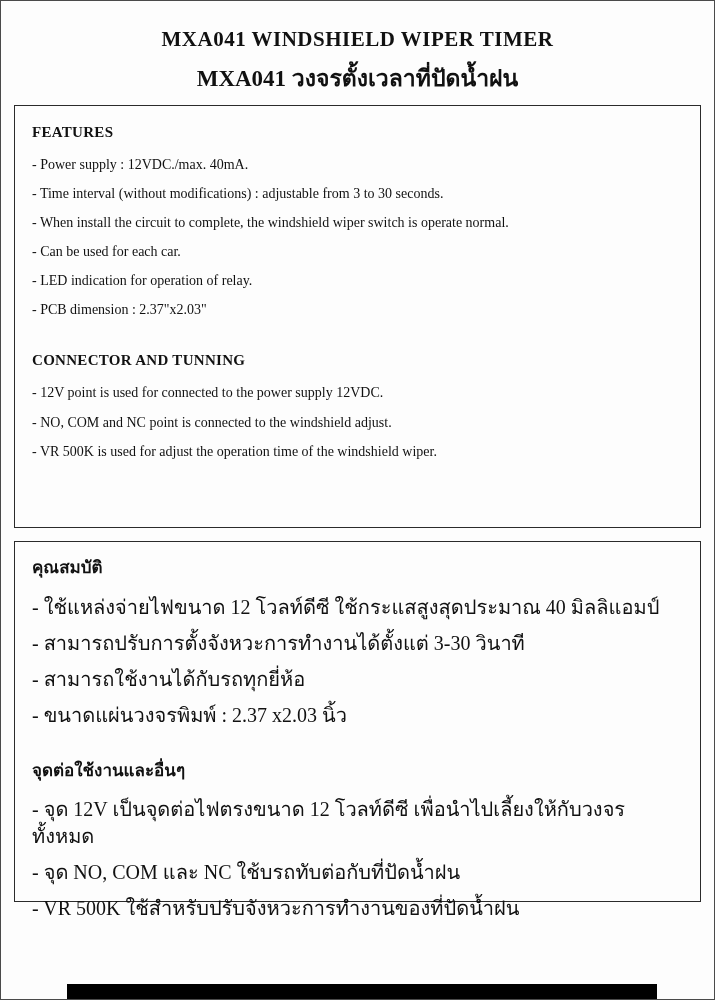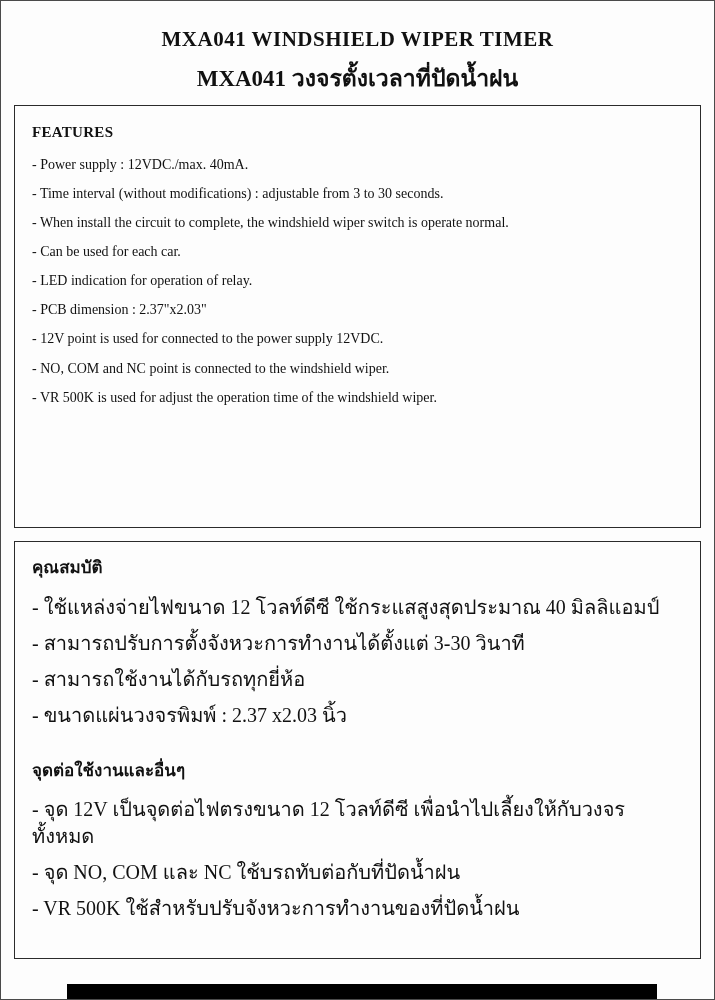--- a/index.html
+++ b/index.html
@@ -36,21 +36,21 @@
     line-height: 1.3;
   }
   .box {
     box-sizing: border-box;
     margin: 0 13px;
     border: 1px solid #2b2b2b;
     padding: 12px 17px 0 17px;
     background: transparent;
   }
   .box-en { margin-top: 11px; height: 423px; }
-  .box-th { margin-top: 13px; height: 418px; }
+  .box-th { margin-top: 13px; height: 361px; }
   .heading-en {
     font-size: 15px;
     font-weight: bold;
     margin: 6px 0 16px 0;
     letter-spacing: 0.3px;
   }
   .heading-en.second { margin-top: 34px; }
   .item-en {
     font-size: 14px;
     line-height: 1.15;
@@ -89,22 +89,23 @@
 
   <section class="box box-en">
     <h2 class="heading-en">FEATURES</h2>
     <p class="item-en">- Power supply : 12VDC./max. 40mA.</p>
     <p class="item-en">- Time interval (without modifications) : adjustable from 3 to 30 seconds.</p>
     <p class="item-en">- When install the circuit to complete, the windshield wiper switch is operate normal.</p>
     <p class="item-en">- Can be used for each car.</p>
     <p class="item-en">- LED indication for operation of relay.</p>
     <p class="item-en">- PCB dimension : 2.37"x2.03"</p>
 
+    <h2 class="heading-en second">CONNECTOR AND TUNNING</h2>
     <p class="item-en">- 12V point is used for connected to the power supply 12VDC.</p>
-    <p class="item-en">- NO, COM and NC point is connected to the windshield wiper.</p>
+    <p class="item-en">- NO, COM and NC point is connected to the windshield adjust.</p>
     <p class="item-en">- VR 500K is used for adjust the operation time of the windshield wiper.</p>
   </section>
 
   <section class="box box-th">
     <h2 class="heading-th">คุณสมบัติ</h2>
     <p class="item-th">- ใช้แหล่งจ่ายไฟขนาด 12 โวลท์ดีซี ใช้กระแสสูงสุดประมาณ 40 มิลลิแอมป์</p>
     <p class="item-th">- สามารถปรับการตั้งจังหวะการทำงานได้ตั้งแต่ 3-30 วินาที</p>
     <p class="item-th">- สามารถใช้งานได้กับรถทุกยี่ห้อ</p>
     <p class="item-th">- ขนาดแผ่นวงจรพิมพ์ : 2.37 x2.03 นิ้ว</p>
 

